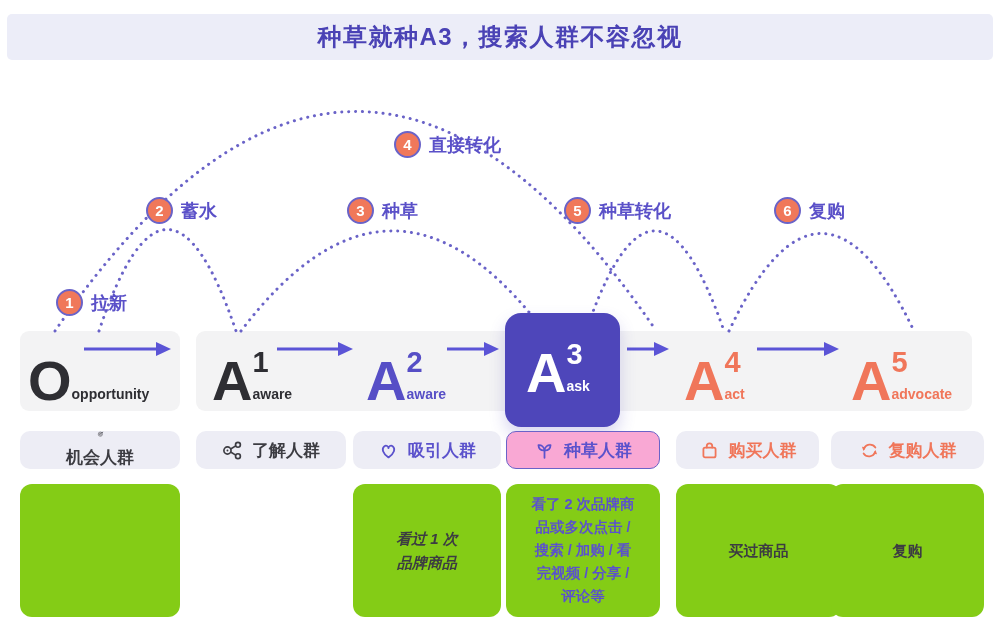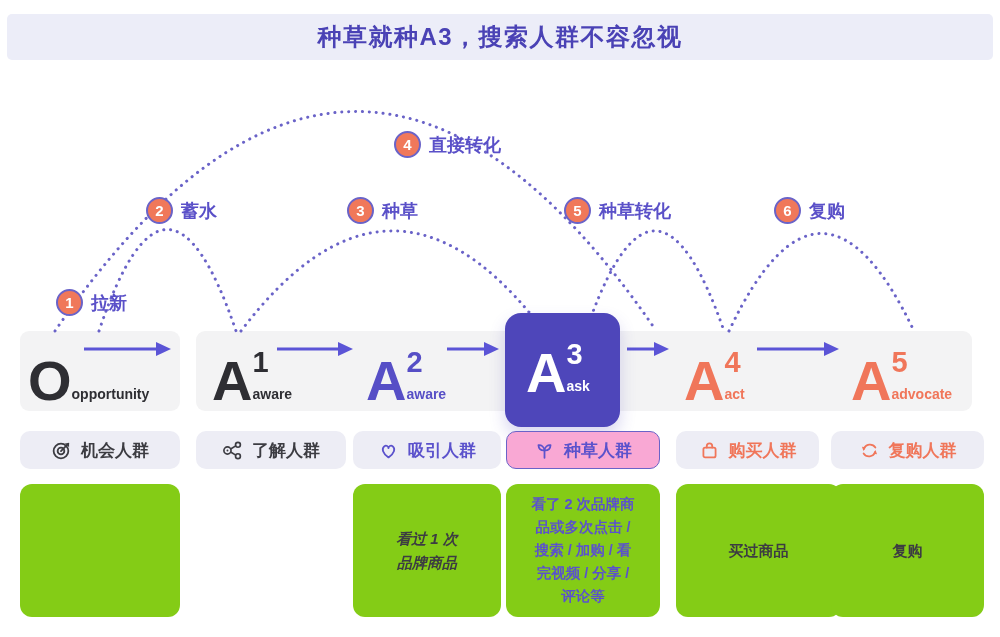--- a/index.html
+++ b/index.html
@@ -57,21 +57,21 @@
     box-shadow:0 8px 16px rgba(78,70,186,0.22);
   }
   .a3-box .letter{position:absolute;left:21px;top:31px;color:#ffffff;}
   
   .pill{
     position:absolute;top:431px;height:38px;background:#ededf5;border-radius:10px;
     display:flex;align-items:center;justify-content:center;gap:9px;
     font-size:17px;font-weight:700;box-sizing:border-box;
   }
   .pill svg{display:block;}
-  .p1{left:20px; width:160px;color:#3c3c42;}
+  .p1{left:20px; width:160px;color:#3c3c42;flex-direction:column;}
   .p2{left:196px;width:150px;color:#3c3c42;}
   .p3{left:353px;width:148px;color:#5b52cc;}
   .p4{left:506px;width:154px;color:#5b52cc;background:#f9a8d4;border:1.6px solid #6a63c8;}
   .p5{left:676px;width:143px;color:#f0765a;}
   .p6{left:831px;width:153px;color:#f0765a;}
   
   .desc{
     position:absolute;top:484px;height:133px;background:#84cc16;border-radius:12px;
     display:flex;align-items:center;justify-content:center;text-align:center;
     font-size:15px;font-weight:600;line-height:1.6;color:#3c3c42;white-space:pre-line;

